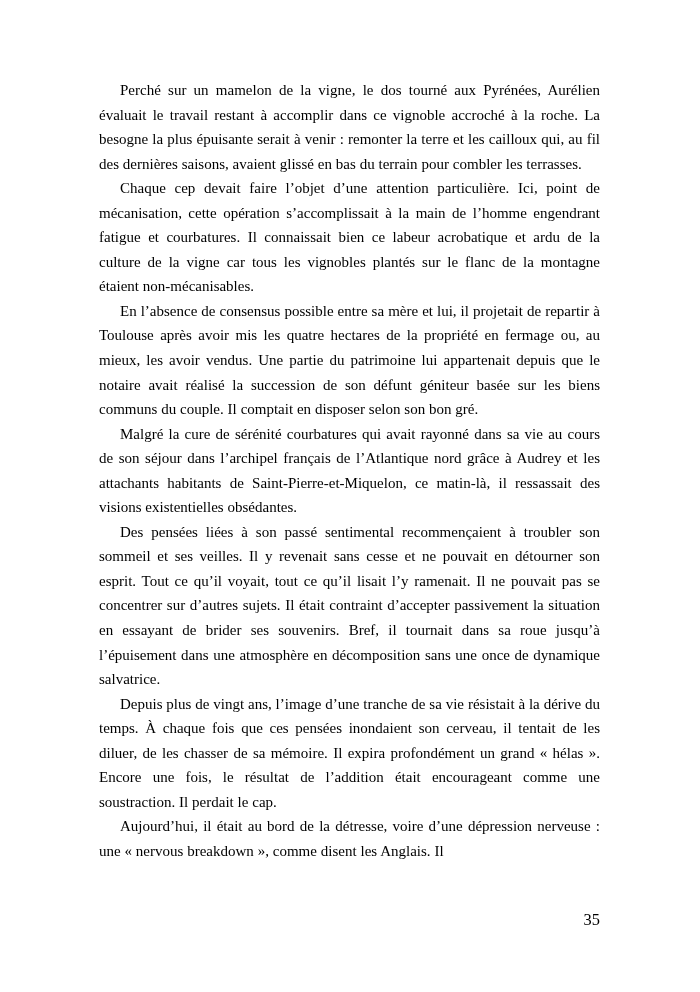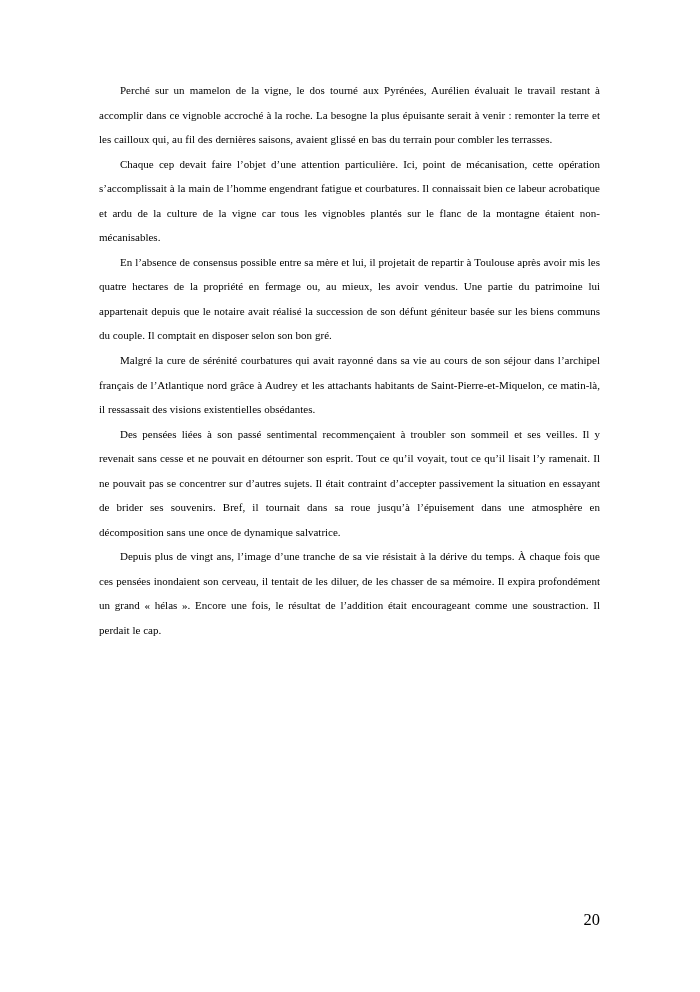--- a/index.html
+++ b/index.html
@@ -23,21 +23,21 @@
   }
   .text-block {
     position: absolute;
     left: 99px;
     top: 78px;
     width: 501px;
   }
   .para {
     margin: 0;
     padding: 0;
-    font-size: 11px;
+    font-size: 15px;
     line-height: 24.55px;
     text-align: justify;
     text-justify: inter-word;
     text-indent: 21px;
     hyphens: none;
     -webkit-hyphens: none;
     word-spacing: 0.1px;
   }
   
   .page-number {
@@ -56,17 +56,18 @@
 
 <div class="page">
 
   <div class="text-block">
     <p class="para">Perché sur un mamelon de la vigne, le dos tourné aux Pyrénées, Aurélien évaluait le travail restant à accomplir dans ce vignoble accroché à la roche. La besogne la plus épuisante serait à venir : remonter la terre et les cailloux qui, au fil des dernières saisons, avaient glissé en bas du terrain pour combler les terrasses.</p>
     <p class="para">Chaque cep devait faire l’objet d’une attention particulière. Ici, point de mécanisation, cette opération s’accomplissait à la main de l’homme engendrant fatigue et courbatures. Il connaissait bien ce labeur acrobatique et ardu de la culture de la vigne car tous les vignobles plantés sur le flanc de la montagne étaient non-mécanisables.</p>
     <p class="para">En l’absence de consensus possible entre sa mère et lui, il projetait de repartir à Toulouse après avoir mis les quatre hectares de la propriété en fermage ou, au mieux, les avoir vendus. Une partie du patrimoine lui appartenait depuis que le notaire avait réalisé la succession de son défunt géniteur basée sur les biens communs du couple. Il comptait en disposer selon son bon gré.</p>
     <p class="para">Malgré la cure de sérénité courbatures qui avait rayonné dans sa vie au cours de son séjour dans l’archipel français de l’Atlantique nord grâce à Audrey et les attachants habitants de Saint-Pierre-et-Miquelon, ce matin-là, il ressassait des visions existentielles obsédantes.</p>
     <p class="para">Des pensées liées à son passé sentimental recommençaient à troubler son sommeil et ses veilles. Il y revenait sans cesse et ne pouvait en détourner son esprit. Tout ce qu’il voyait, tout ce qu’il lisait l’y ramenait. Il ne pouvait pas se concentrer sur d’autres sujets. Il était contraint d’accepter passivement la situation en essayant de brider ses souvenirs. Bref, il tournait dans sa roue jusqu’à l’épuisement dans une atmosphère en décomposition sans une once de dynamique salvatrice.</p>
     <p class="para">Depuis plus de vingt ans, l’image d’une tranche de sa vie résistait à la dérive du temps. À chaque fois que ces pensées inondaient son cerveau, il tentait de les diluer, de les chasser de sa mémoire. Il expira profondément un grand « hélas ». Encore une fois, le résultat de l’addition était encourageant comme une soustraction. Il perdait le cap.</p>
+    <p class="para">Aujourd’hui, il était au bord de la détresse, voire d’une dépression nerveuse : une « nervous breakdown », comme disent les Anglais. Il</p>
   </div>
 
-  <div class="page-number">20</div>
+  <div class="page-number">35</div>
 
 </div>
 
 </body></html>

